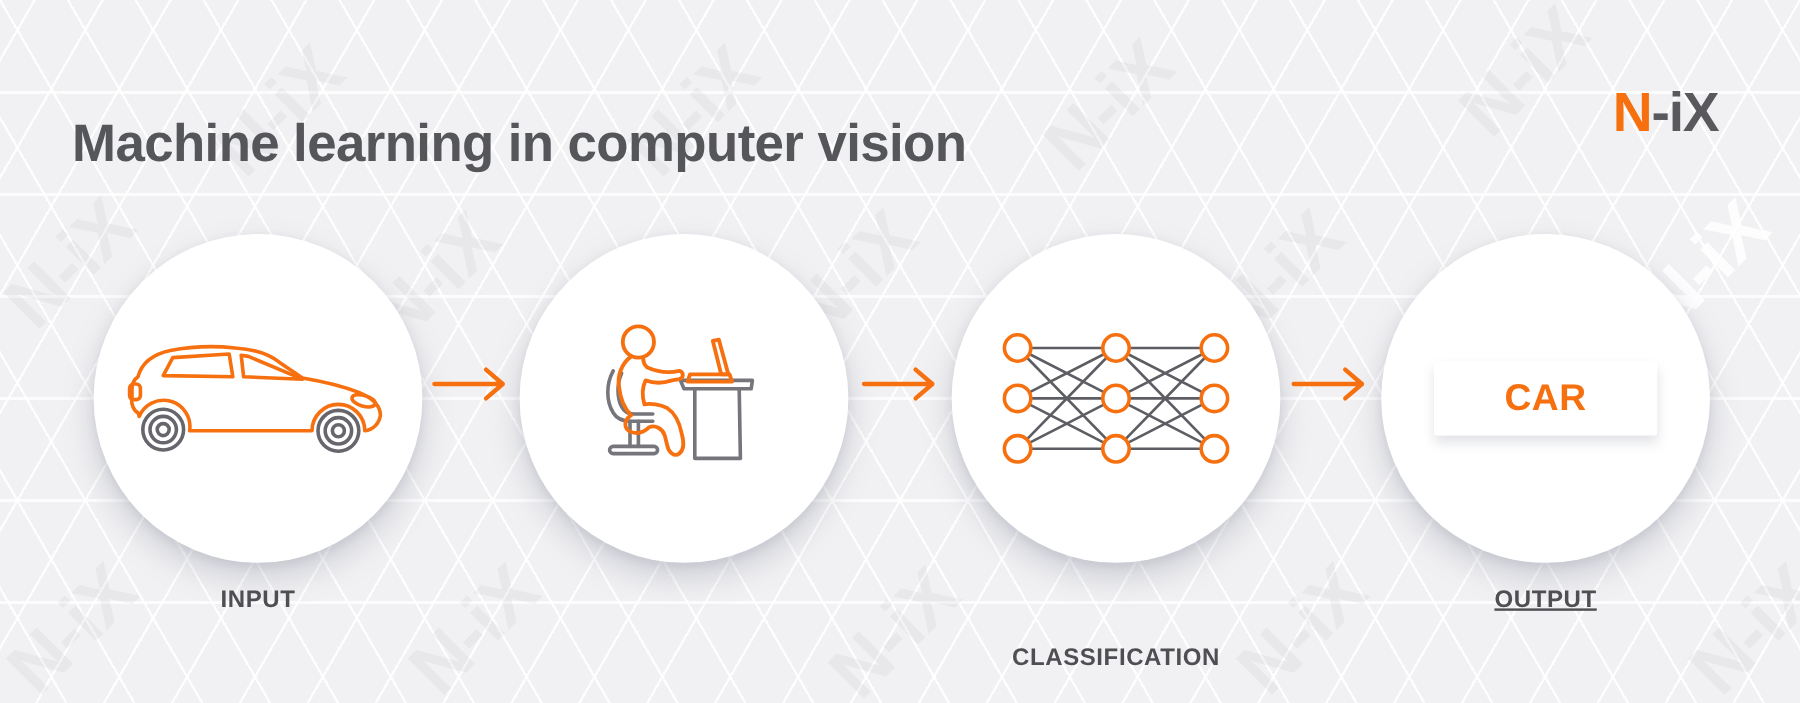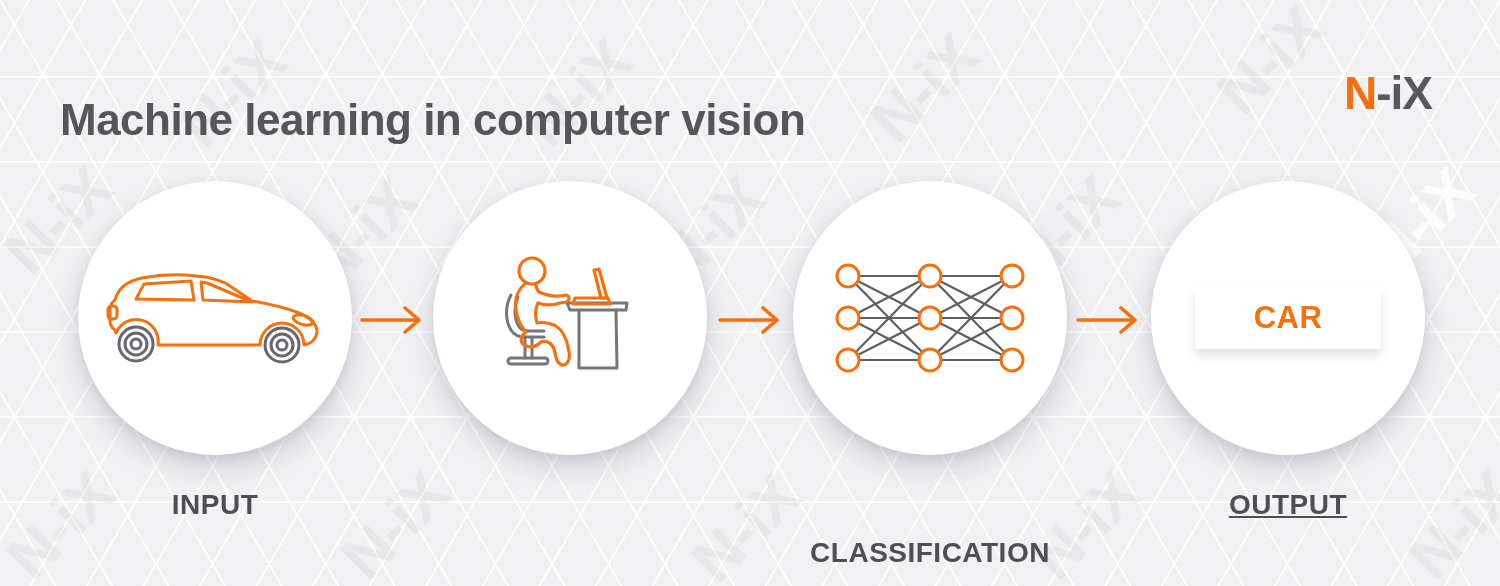--- a/index.html
+++ b/index.html
@@ -22,30 +22,30 @@
     position:absolute;left:60px;top:66px;z-index:5;
     font-size:44px;font-weight:700;letter-spacing:-.5px;color:#55565a;
   }
   .logo{
     position:absolute;right:68px;top:66px;z-index:5;
     font-size:46px;font-weight:800;letter-spacing:-1px;
   }
   .logo .n{color:#f7700f;}
   .logo .ix{color:#58585d;}
   .circle{
-    position:absolute;top:181px;width:274px;height:274px;border-radius:50%;
+    position:absolute;top:195px;width:274px;height:274px;border-radius:50%;
     background:#fff;z-index:3;display:flex;align-items:center;justify-content:center;
     box-shadow:0 12px 26px rgba(110,115,135,.28), 0 3px 8px rgba(110,115,135,.12);
   }
   .c1{left:78px;} .c2{left:433px;} .c3{left:793px;} .c4{left:1151px;}
   .arrow{position:absolute;top:305px;z-index:4;}
   .a1{left:360px;} .a2{left:718px;} .a3{left:1076px;}
   .step-label{
     position:absolute;top:489px;width:354px;z-index:4;text-align:center;
-    font-size:28px;font-weight:700;letter-spacing:.5px;color:#4e4e53;white-space:nowrap;
+    font-size:20px;font-weight:700;letter-spacing:.5px;color:#4e4e53;white-space:nowrap;
   }
   .l1{left:38px;} .l2{left:393px;} .l3{left:753px;margin-top:48px;} .l4{left:1111px;text-decoration:underline;}
   .out-cards{display:flex;flex-direction:column;gap:13px;align-items:center;}
   .out-card{
     width:186px;height:62px;background:#fff;border-radius:2px;
     display:flex;align-items:center;justify-content:center;
     font-size:31px;font-weight:800;letter-spacing:.5px;
     box-shadow:0 6px 10px rgba(100,105,125,.18);
   }
   .out-card.orange{color:#f7700f;}

